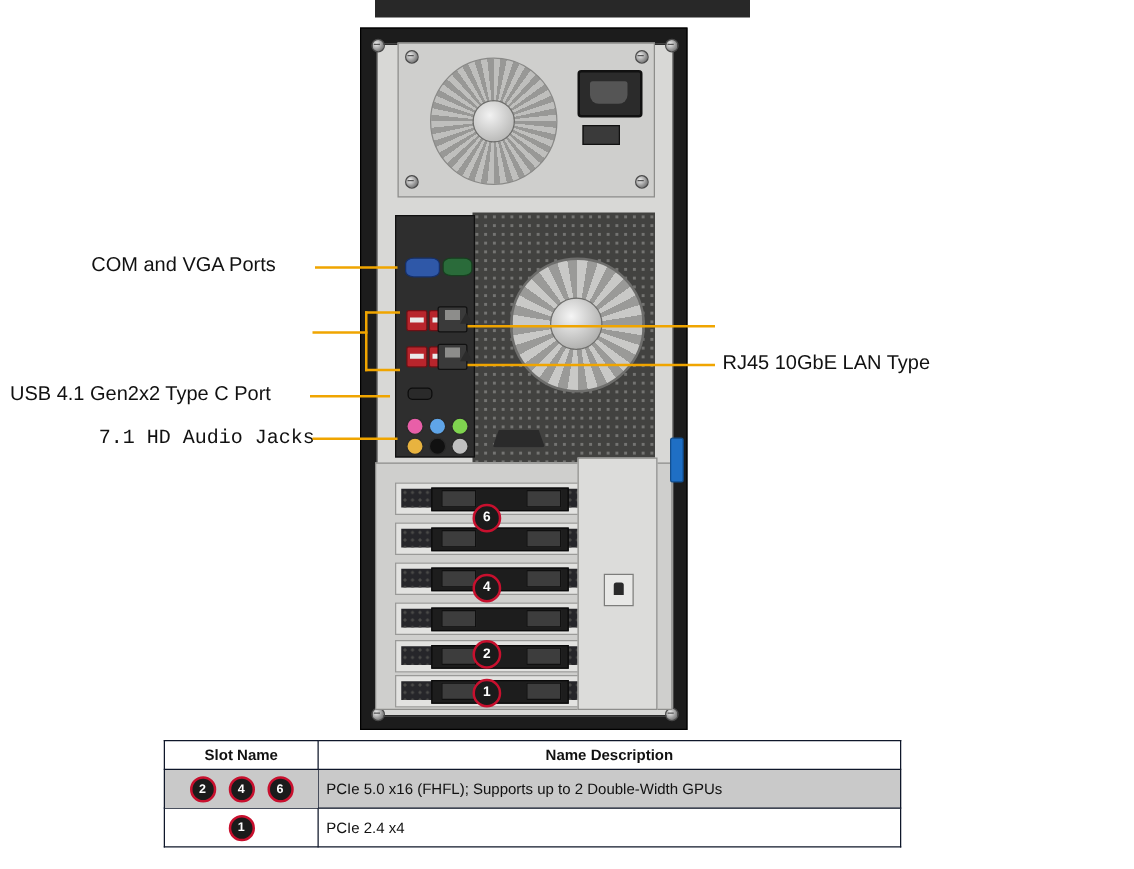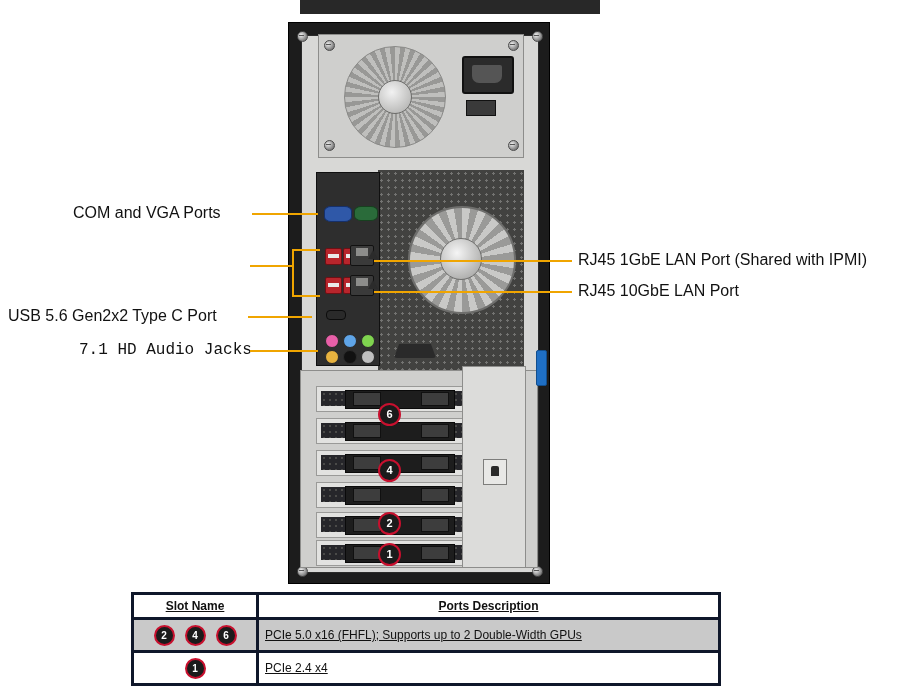--- a/index.html
+++ b/index.html
@@ -326,24 +326,23 @@
   
   .slot-table {
     position: absolute;
     left: 131px; top: 592px;
     width: 590px;
     border-collapse: collapse;
     font-size: 12px;
     color: #111;
   }
   .slot-table th, .slot-table td {
-    border: 3px solid #0f172a;
+    border: 1px solid #0f172a;
     padding: 4px 6px;
     vertical-align: middle;
-    text-decoration: underline;
   }
   .slot-table th { font-weight: bold; text-align: center; background: #fff; }
   .slot-table td.name-cell {
     width: 110px;
     text-align: center;
     height: 22px;
     position: relative;
   }
   .slot-table tr.shaded td { background: #c9c9c9; }
   .badge-inline {
@@ -483,37 +482,36 @@
   <div class="badge" style="left:378px; top:543px;">1</div>
 
   <div class="callout" style="left:73px; top:204px;">COM and VGA Ports</div>
   <div class="lead lead-h" style="left:252px; top:213px; width:66px;"></div>
 
   <div class="lead lead-h" style="left:250px; top:265px; width:44px;"></div>
   <div class="lead lead-v" style="left:292px; top:249px; height:48px;"></div>
   <div class="lead lead-h" style="left:292px; top:249px; width:28px;"></div>
   <div class="lead lead-h" style="left:292px; top:295px; width:28px;"></div>
 
-  <div class="callout" style="left:8px; top:307px;">USB 5.6 Gen2x2 Type  C Port</div>
+  <div class="callout" style="left:8px; top:307px;">USB 4.1 Gen2x2 Type  C Port</div>
   <div class="lead lead-h" style="left:248px; top:316px; width:64px;"></div>
 
   <div class="callout" style="left:79px; top:341px;font-family:Liberation Mono, monospace;">7.1 HD Audio Jacks</div>
   <div class="lead lead-h" style="left:250px; top:350px; width:68px;"></div>
 
-  <div class="callout" style="left:578px; top:251px;">RJ45 1GbE LAN Port (Shared with IPMI)</div>
   <div class="lead lead-h" style="left:374px; top:260px; width:198px;"></div>
 
-  <div class="callout" style="left:578px; top:282px;">RJ45 10GbE LAN Port</div>
+  <div class="callout" style="left:578px; top:282px;">RJ45 10GbE LAN Type</div>
   <div class="lead lead-h" style="left:374px; top:291px; width:198px;"></div>
 
   <table class="slot-table">
     <thead>
       <tr>
         <th>Slot Name</th>
-        <th>Ports Description</th>
+        <th>Name Description</th>
       </tr>
     </thead>
     <tbody>
       <tr class="shaded">
         <td class="name-cell">
           <span class="badge-inline">2</span><span class="badge-inline">4</span><span class="badge-inline">6</span>
         </td>
         <td>PCIe 5.0 x16 (FHFL);  Supports up to 2 Double-Width  GPUs</td>
       </tr>
       <tr>

